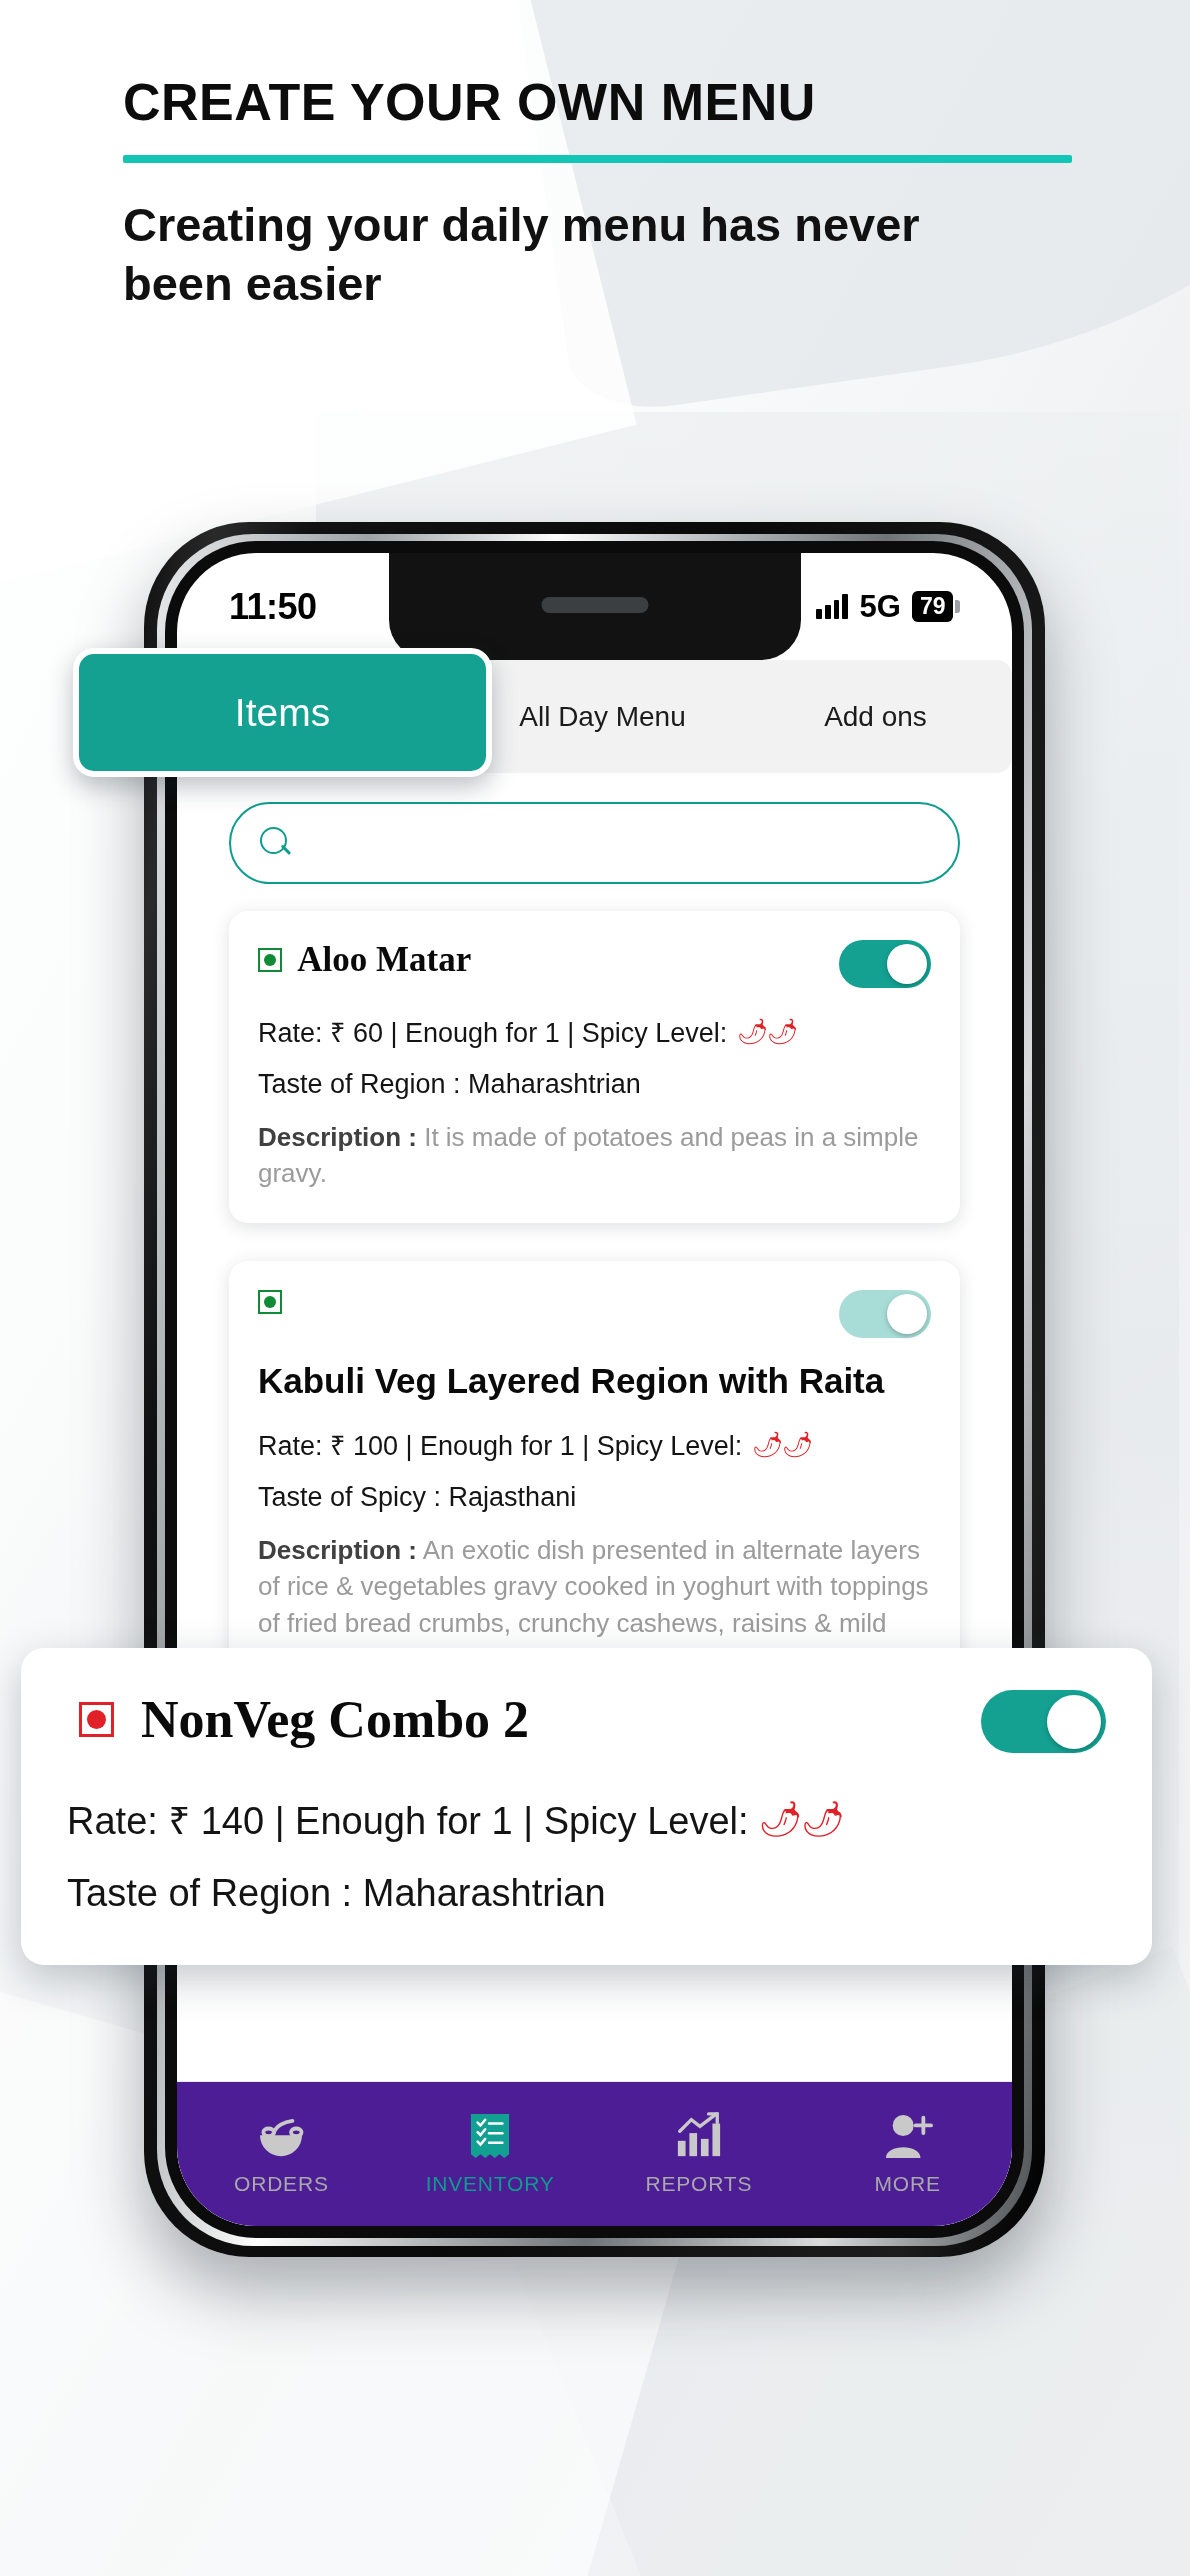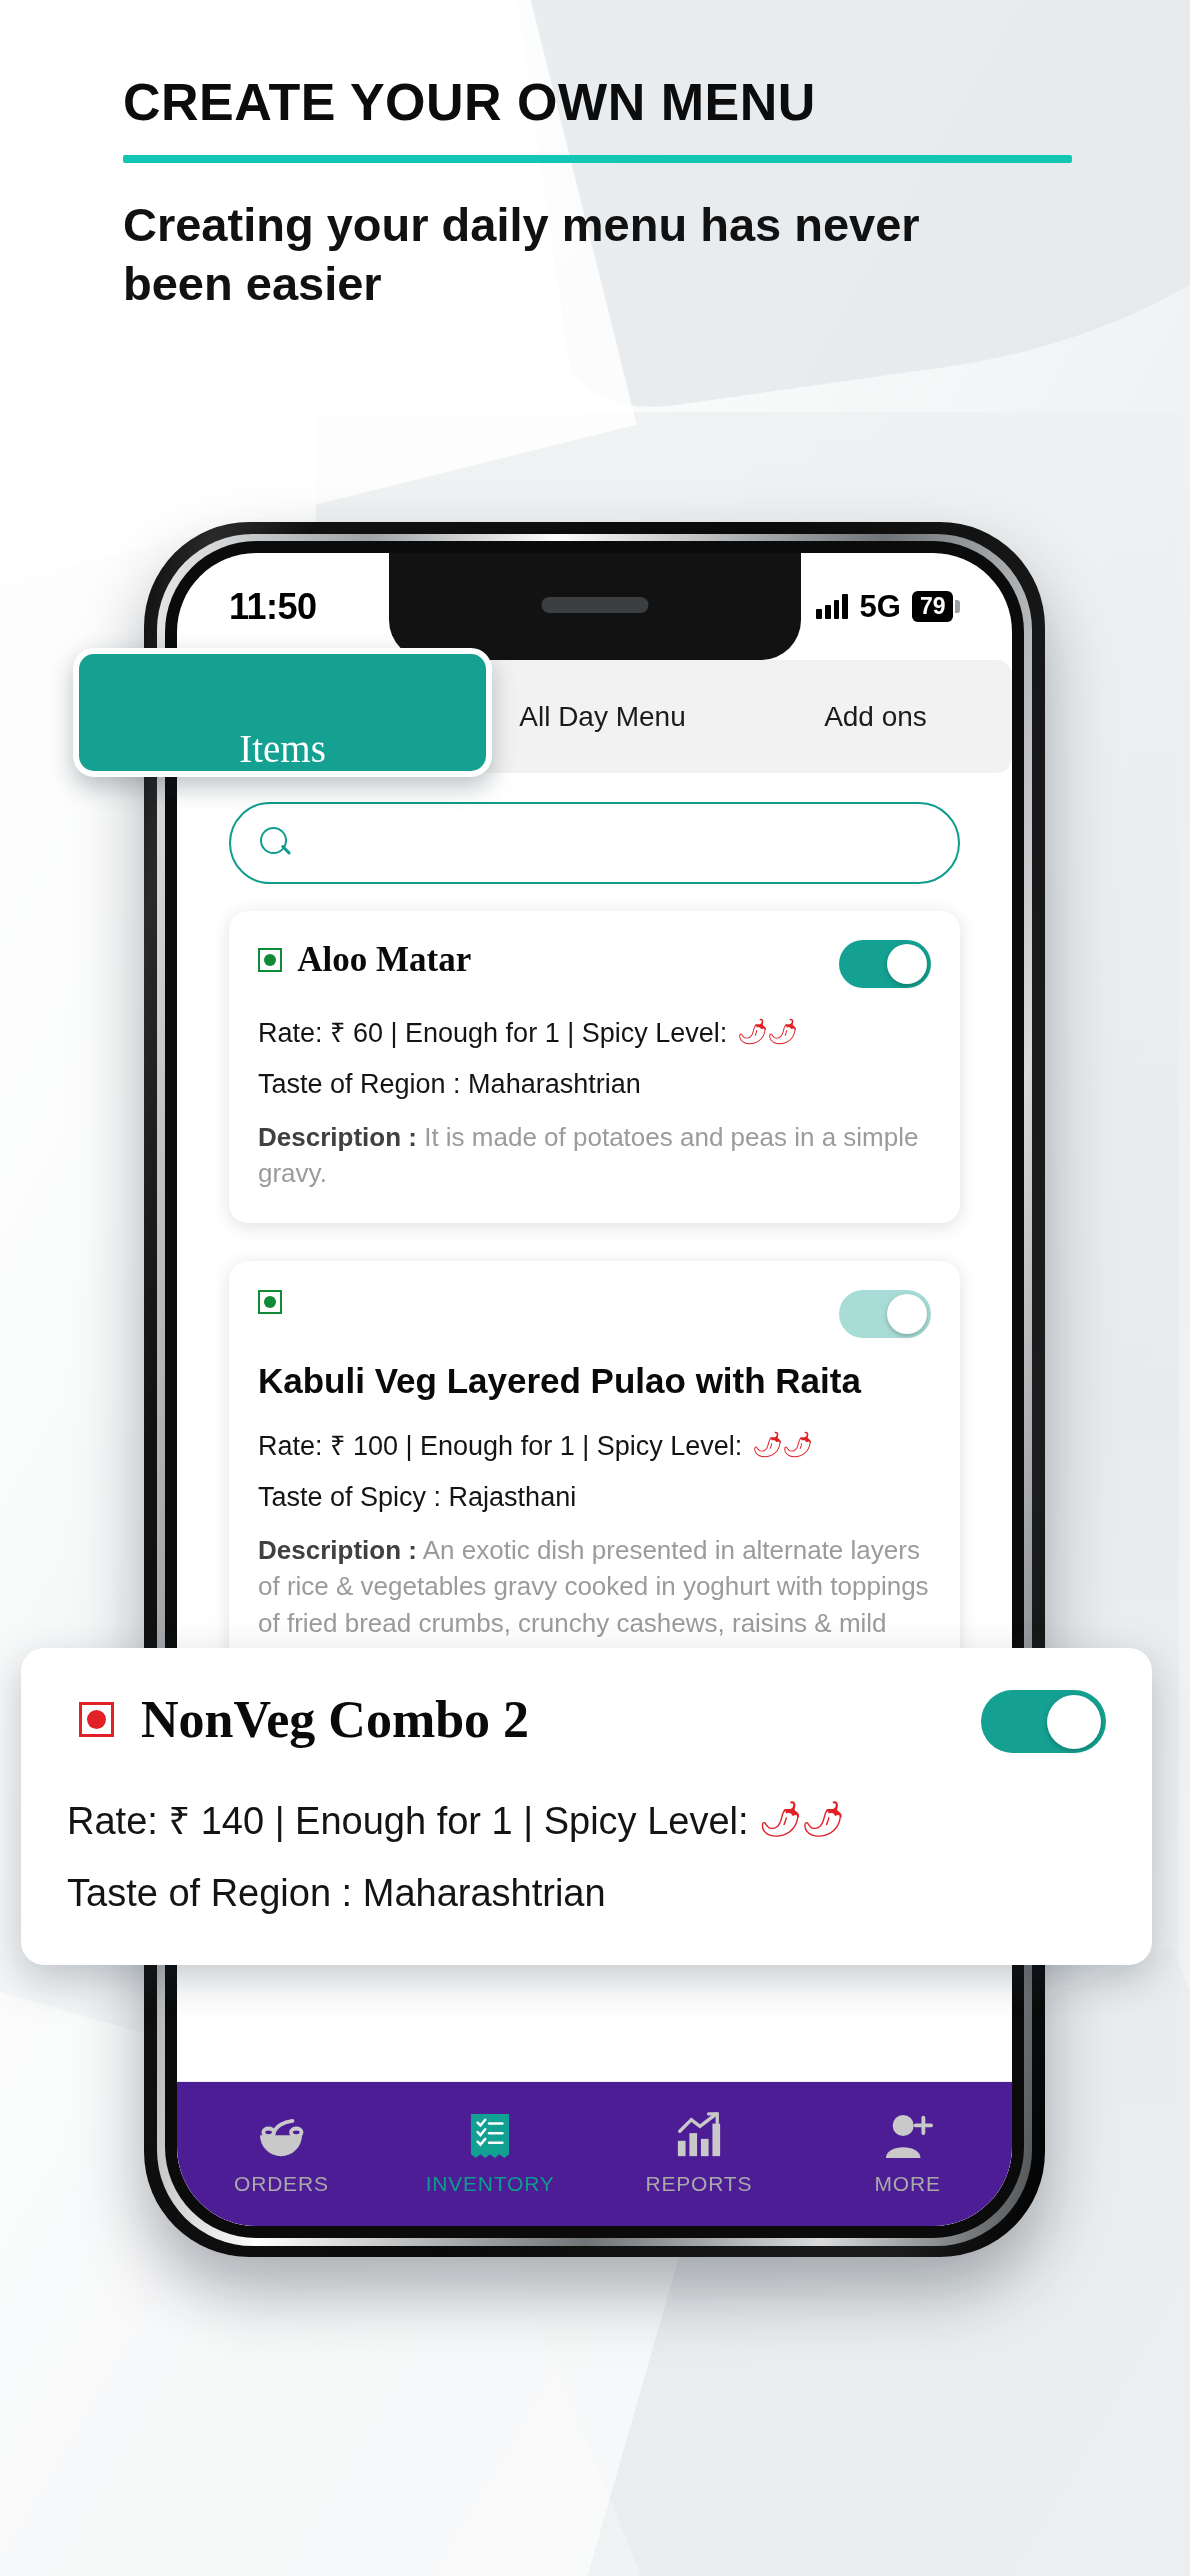--- a/index.html
+++ b/index.html
@@ -111,22 +111,22 @@
   
   .bottomnav{position:absolute;left:0;right:0;bottom:0;height:144px;background:#4c1d95;
      border-top:1.9px solid #ececec;display:flex;align-items:center;justify-content:center;}
   .nav-item{flex:1;display:flex;flex-direction:column;align-items:center;gap:11.5px;}
   .nav-label{font-size:21px;color:#a9a9a9;letter-spacing:0.8px;}
   .nav-item.active .nav-label{color:#0e9c8c;}
   .nav-ico{height:48px;display:flex;align-items:flex-end;justify-content:center;}
 
   
   .items-chip{position:absolute;left:73px;top:648px;width:419px;height:129px;border-radius:21px;
-     background:#14a192;display:flex;align-items:flex-end;justify-content:center;z-index:30;
-     box-shadow:0 9.6px 25px rgba(20,40,50,.28);border:6.7px solid #fff;box-sizing:border-box;font-family:Liberation Serif, serif;}
+     background:#14a192;display:flex;align-items:center;justify-content:center;z-index:30;
+     box-shadow:0 9.6px 25px rgba(20,40,50,.28);border:6.7px solid #fff;box-sizing:border-box;}
   .items-chip span{color:#fff;font-size:39px;}
 
   .big-card{position:absolute;left:21px;top:1648px;width:1131px;border-radius:23px;background:#fff;
      box-shadow:0 13.4px 40px rgba(30,45,60,.26);z-index:30;box-sizing:border-box;
      padding:42px 46px 50px 46px;}
   .big-card .title-row{gap:27px;margin-left:12px;}
   .big-card .dishname{font-size:52px;}
   .big-card .vmark{width:35px;height:35px;border-width:3.8px;}
   .big-card .vmark span{width:19px;height:19px;}
   .big-card .toggle{width:125px;height:63px;border-radius:33px;}
@@ -225,21 +225,21 @@
           <div class="card-top">
             <div class="title-row">
               <span class="vmark">
                   <span></span>
                 </span>
             </div>
             <div class="toggle off">
               <span class="knob"></span>
             </div>
           </div>
-          <div class="dishname below">Kabuli Veg Layered Pulao with Raita</div>
+          <div class="dishname below">Kabuli Veg Layered Region with Raita</div>
           <div class="meta">
             <span>Rate: ₹ 100 | Enough for 1 | Spicy Level:</span>
             <span class="chilies">🌶🌶</span>
           </div>
           <div class="region">Taste of Spicy : Rajasthani</div>
           <div class="desc">
             <b>Description :</b>
             <span>An exotic dish presented in alternate layers of rice &amp; vegetables gravy cooked in yoghurt with toppings of fried bread crumbs, crunchy cashews, raisins &amp; mild spices</span>
           </div>
         </div>

